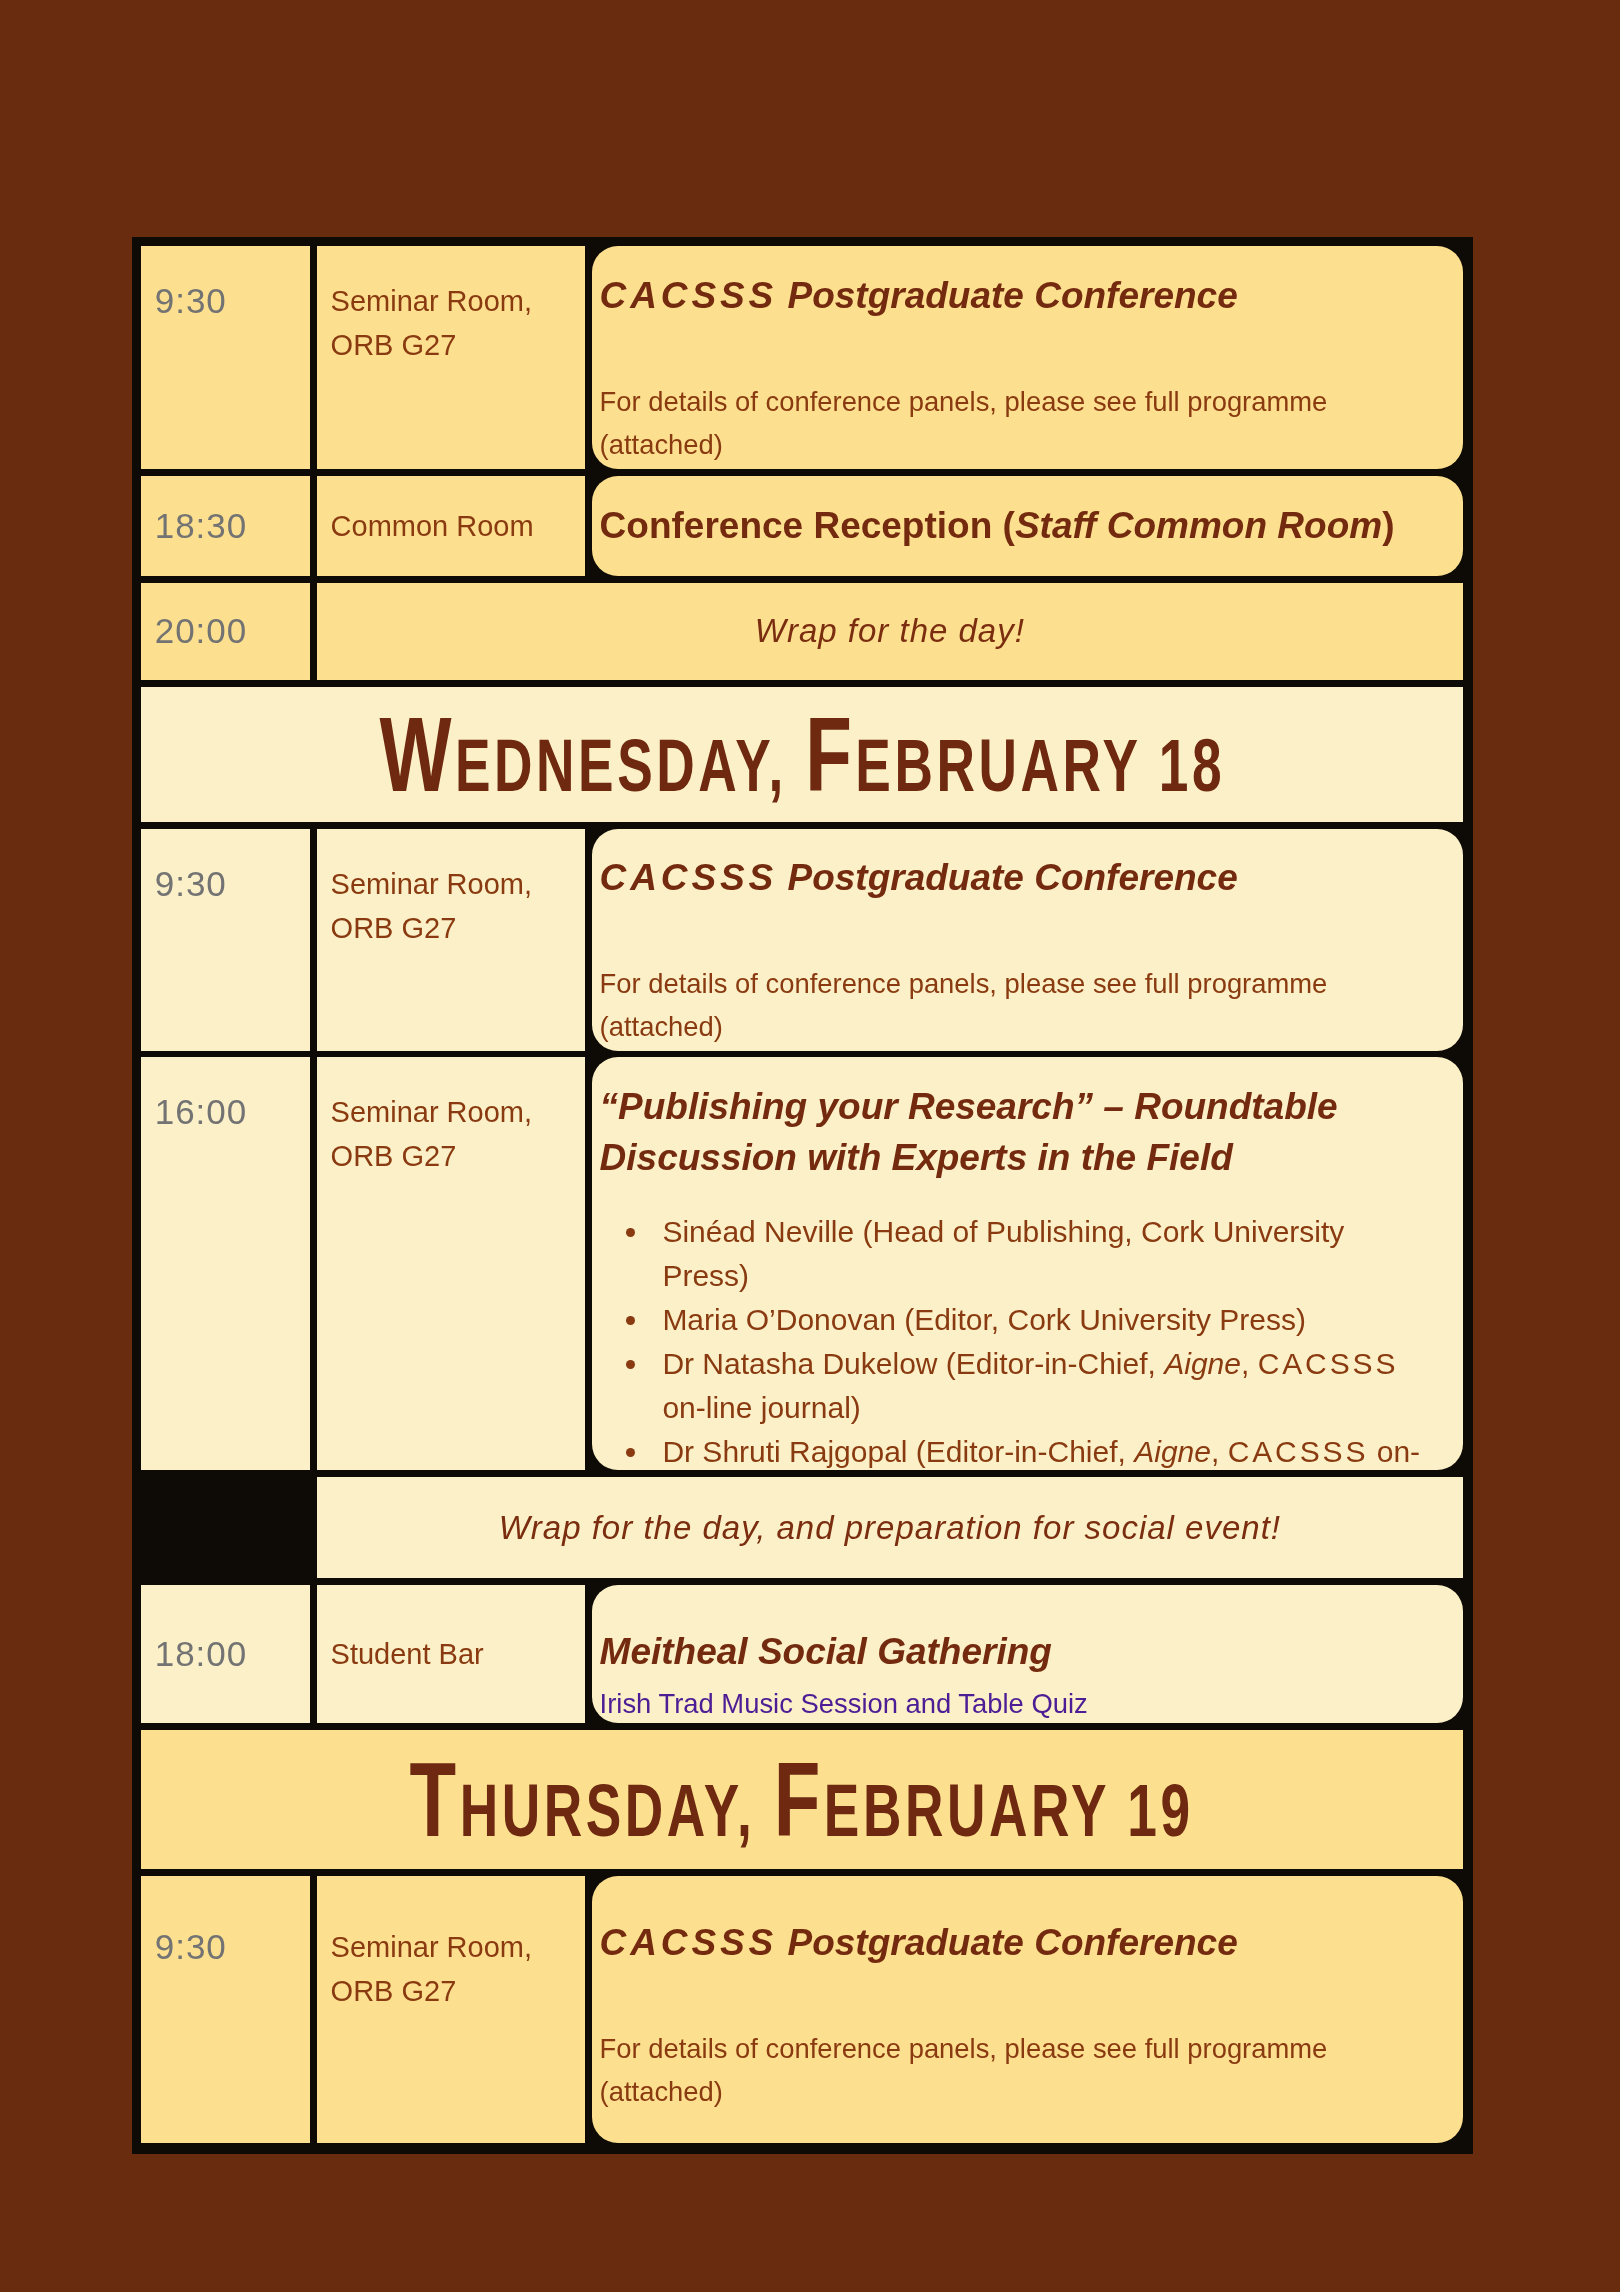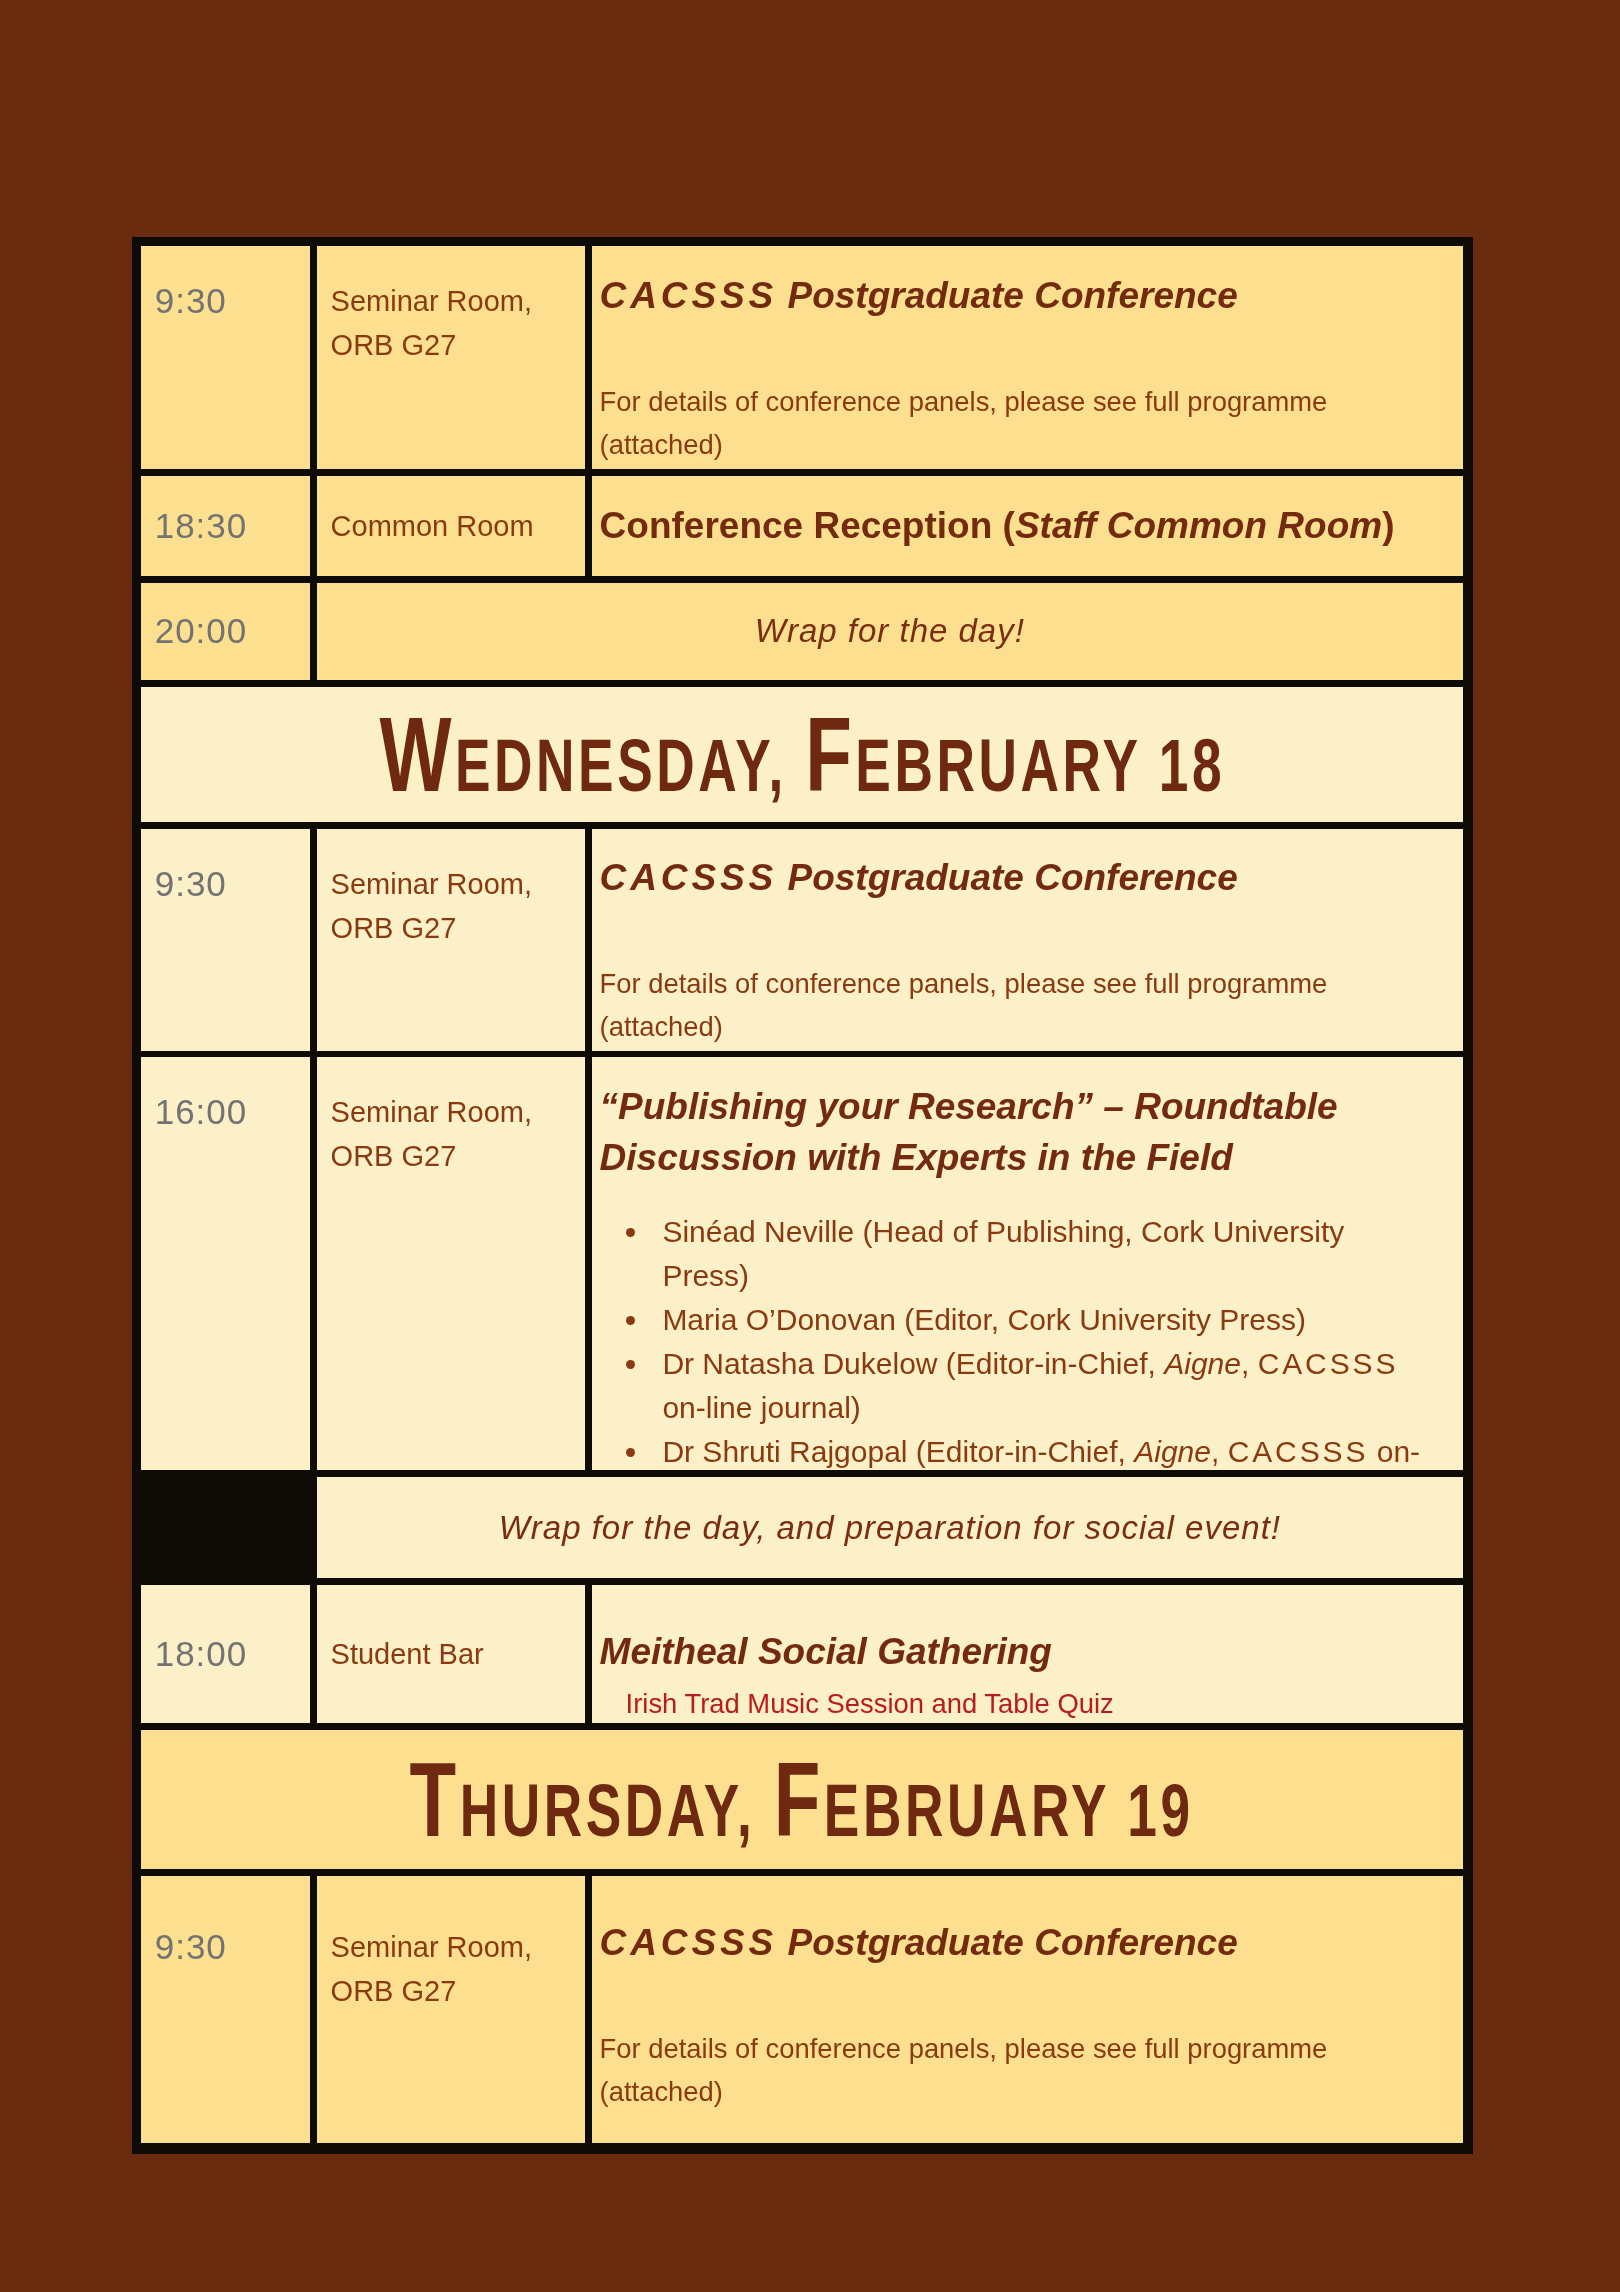--- a/index.html
+++ b/index.html
@@ -28,36 +28,36 @@
   .time {
     font-size:35px; color:#737373;
     padding:35px 5.9px 0 13.7px;
     letter-spacing:1px;
   }
   .room {
     font-size:29px; color:#8A3A10;
     padding:33px 7.8px 0 13.7px;
     line-height:44px;
   }
-  .event { padding:23.5px 29px 0 7.8px; }
+  .event { padding:23.5px 29px 0 7.8px;border-radius:26px; }
 
   .mid { display:flex; align-items:center; padding-top:0; }
 
   .title {
     font-size:37px; font-weight:700; color:#742A0F;
     line-height:51px; max-width:843px;
   }
   .ital { font-style:italic; }
   .caps { letter-spacing:3.9px; }
   .body-text {
     font-size:27.4px; color:#8A3A10;
     line-height:43px; margin-top:59px; max-width:833px;
   }
   .subtitle {
-    font-size:27.4px; color:#b91c1c; line-height:41px; margin-top:5.9px;margin-left:26px;
+    font-size:27.4px; color:#4c1d95; line-height:41px; margin-top:5.9px;
   }
 
   .wrap-note {
     grid-column:2 / 4;
     display:flex; align-items:center; justify-content:center;
     font-size:33px; font-style:italic; color:#7B2D10;
     letter-spacing:1px;
   }
 
   .day-header {

